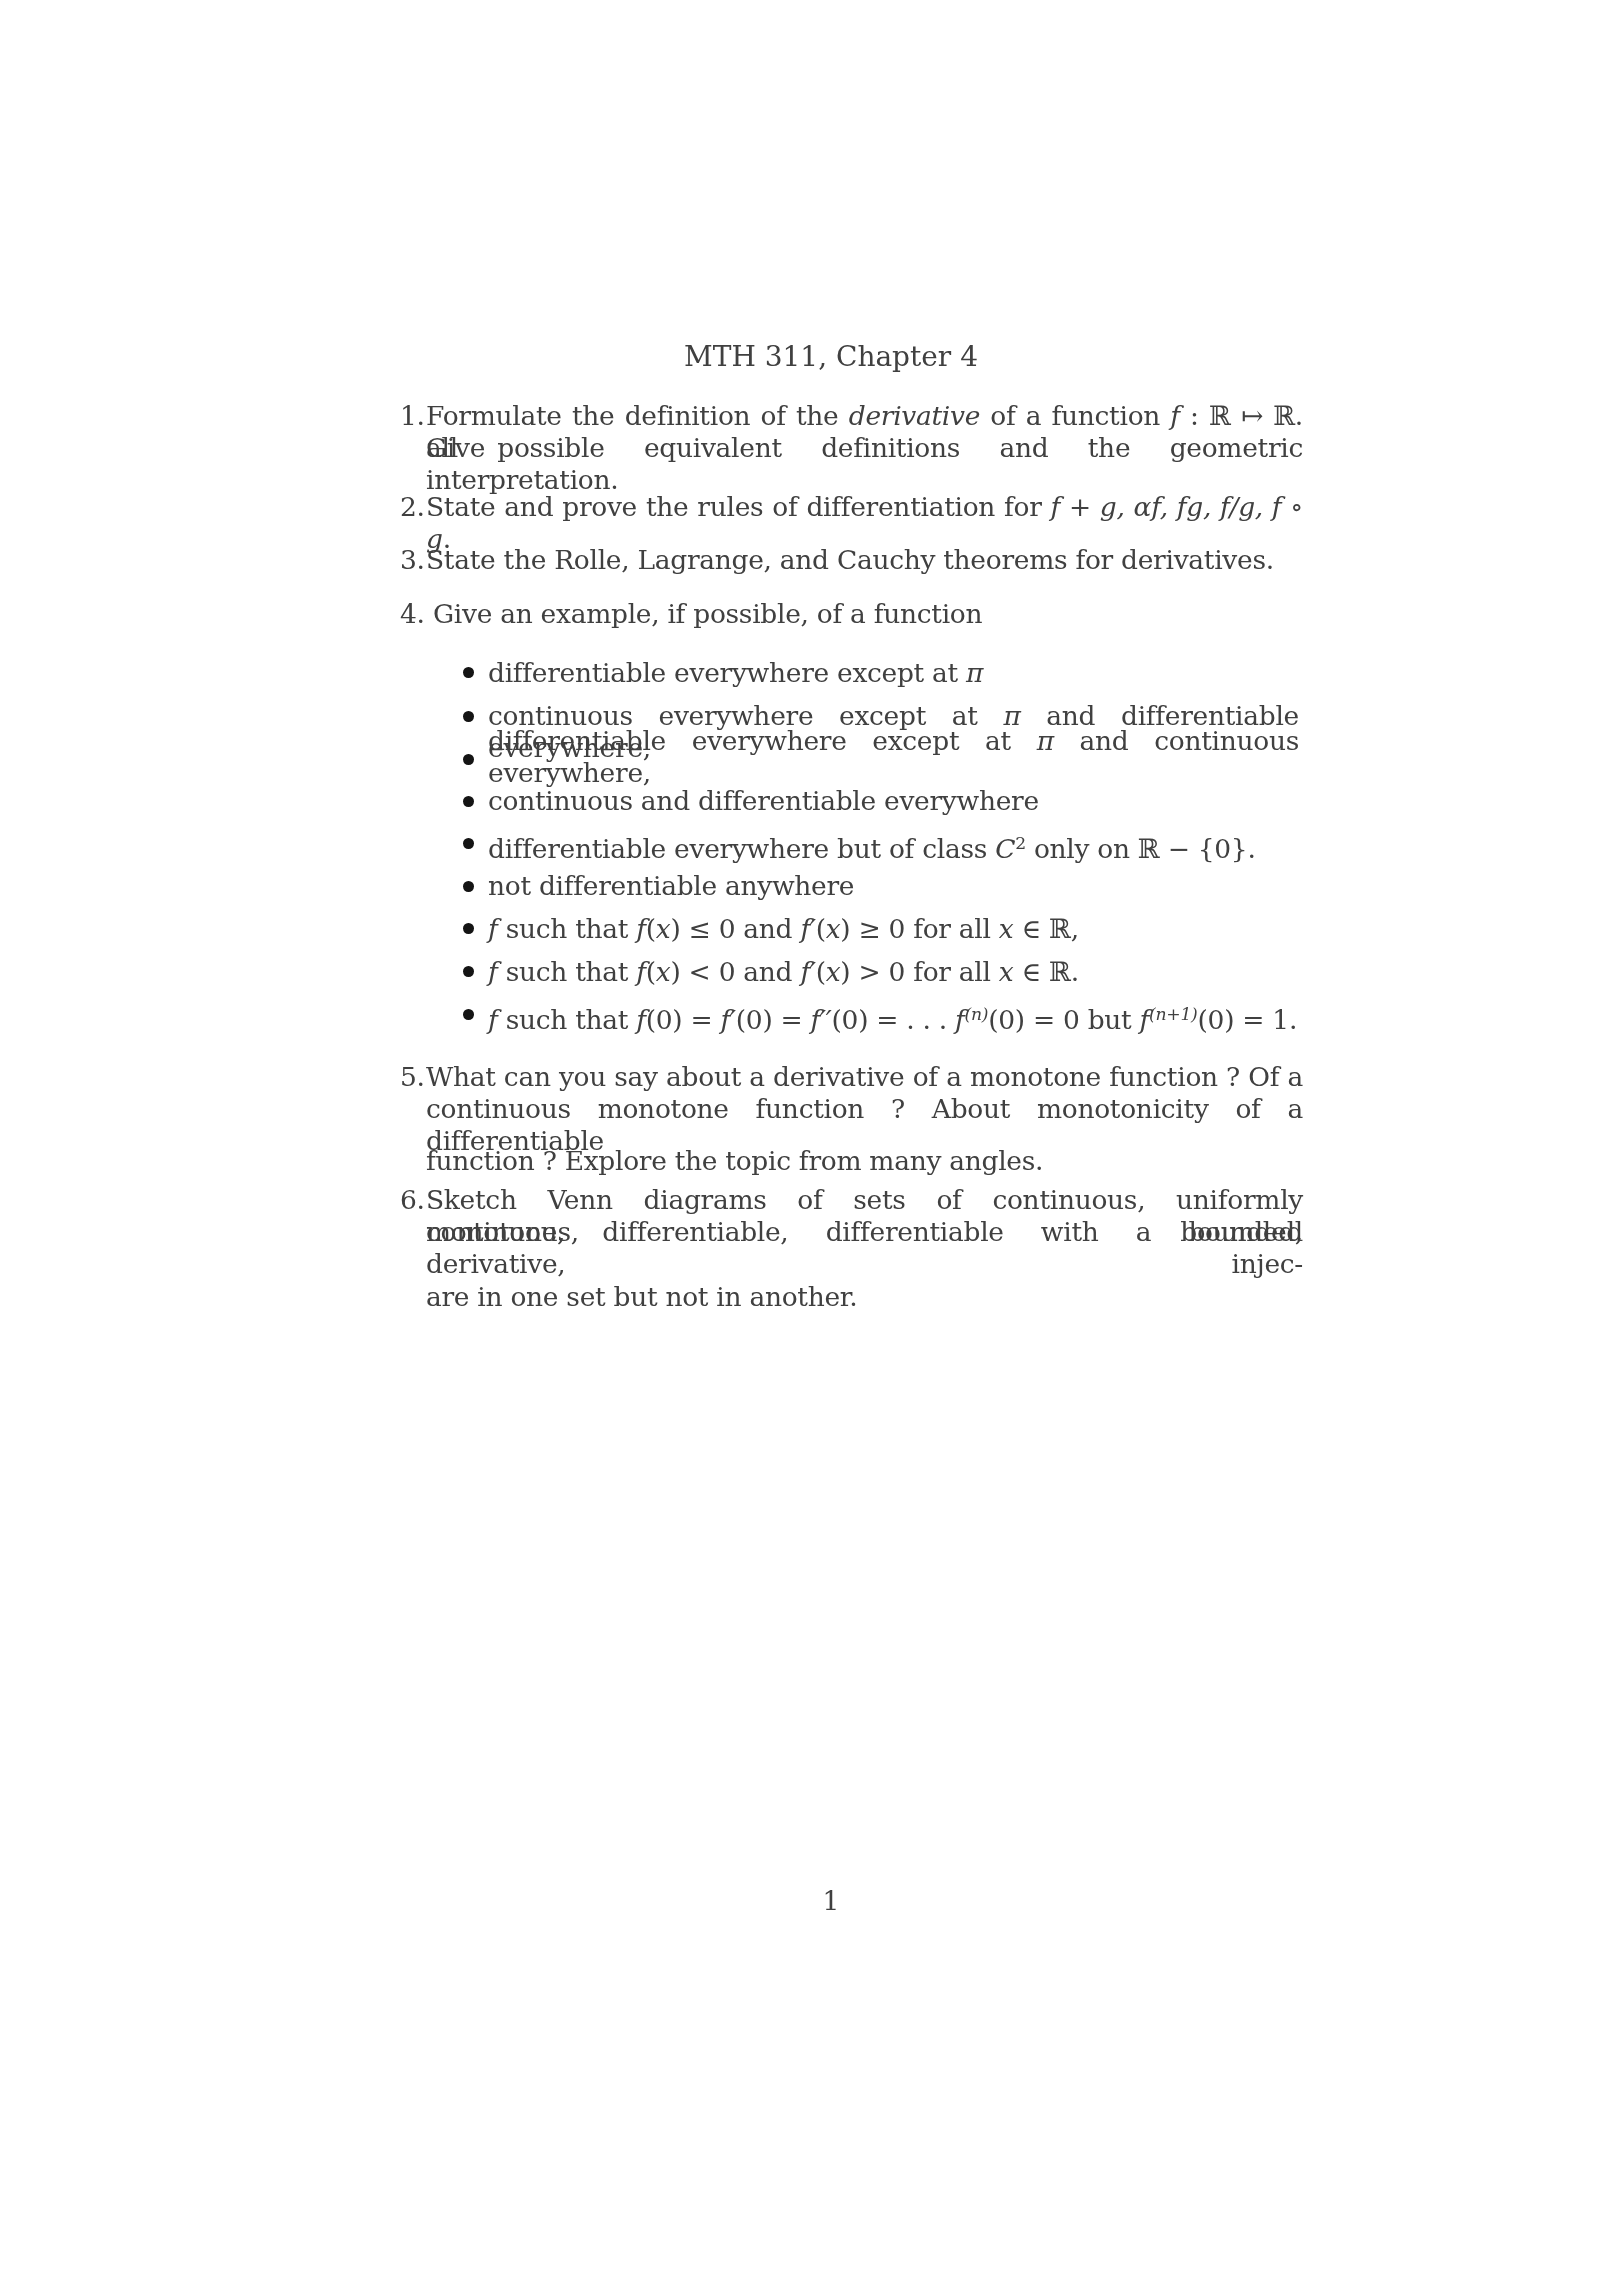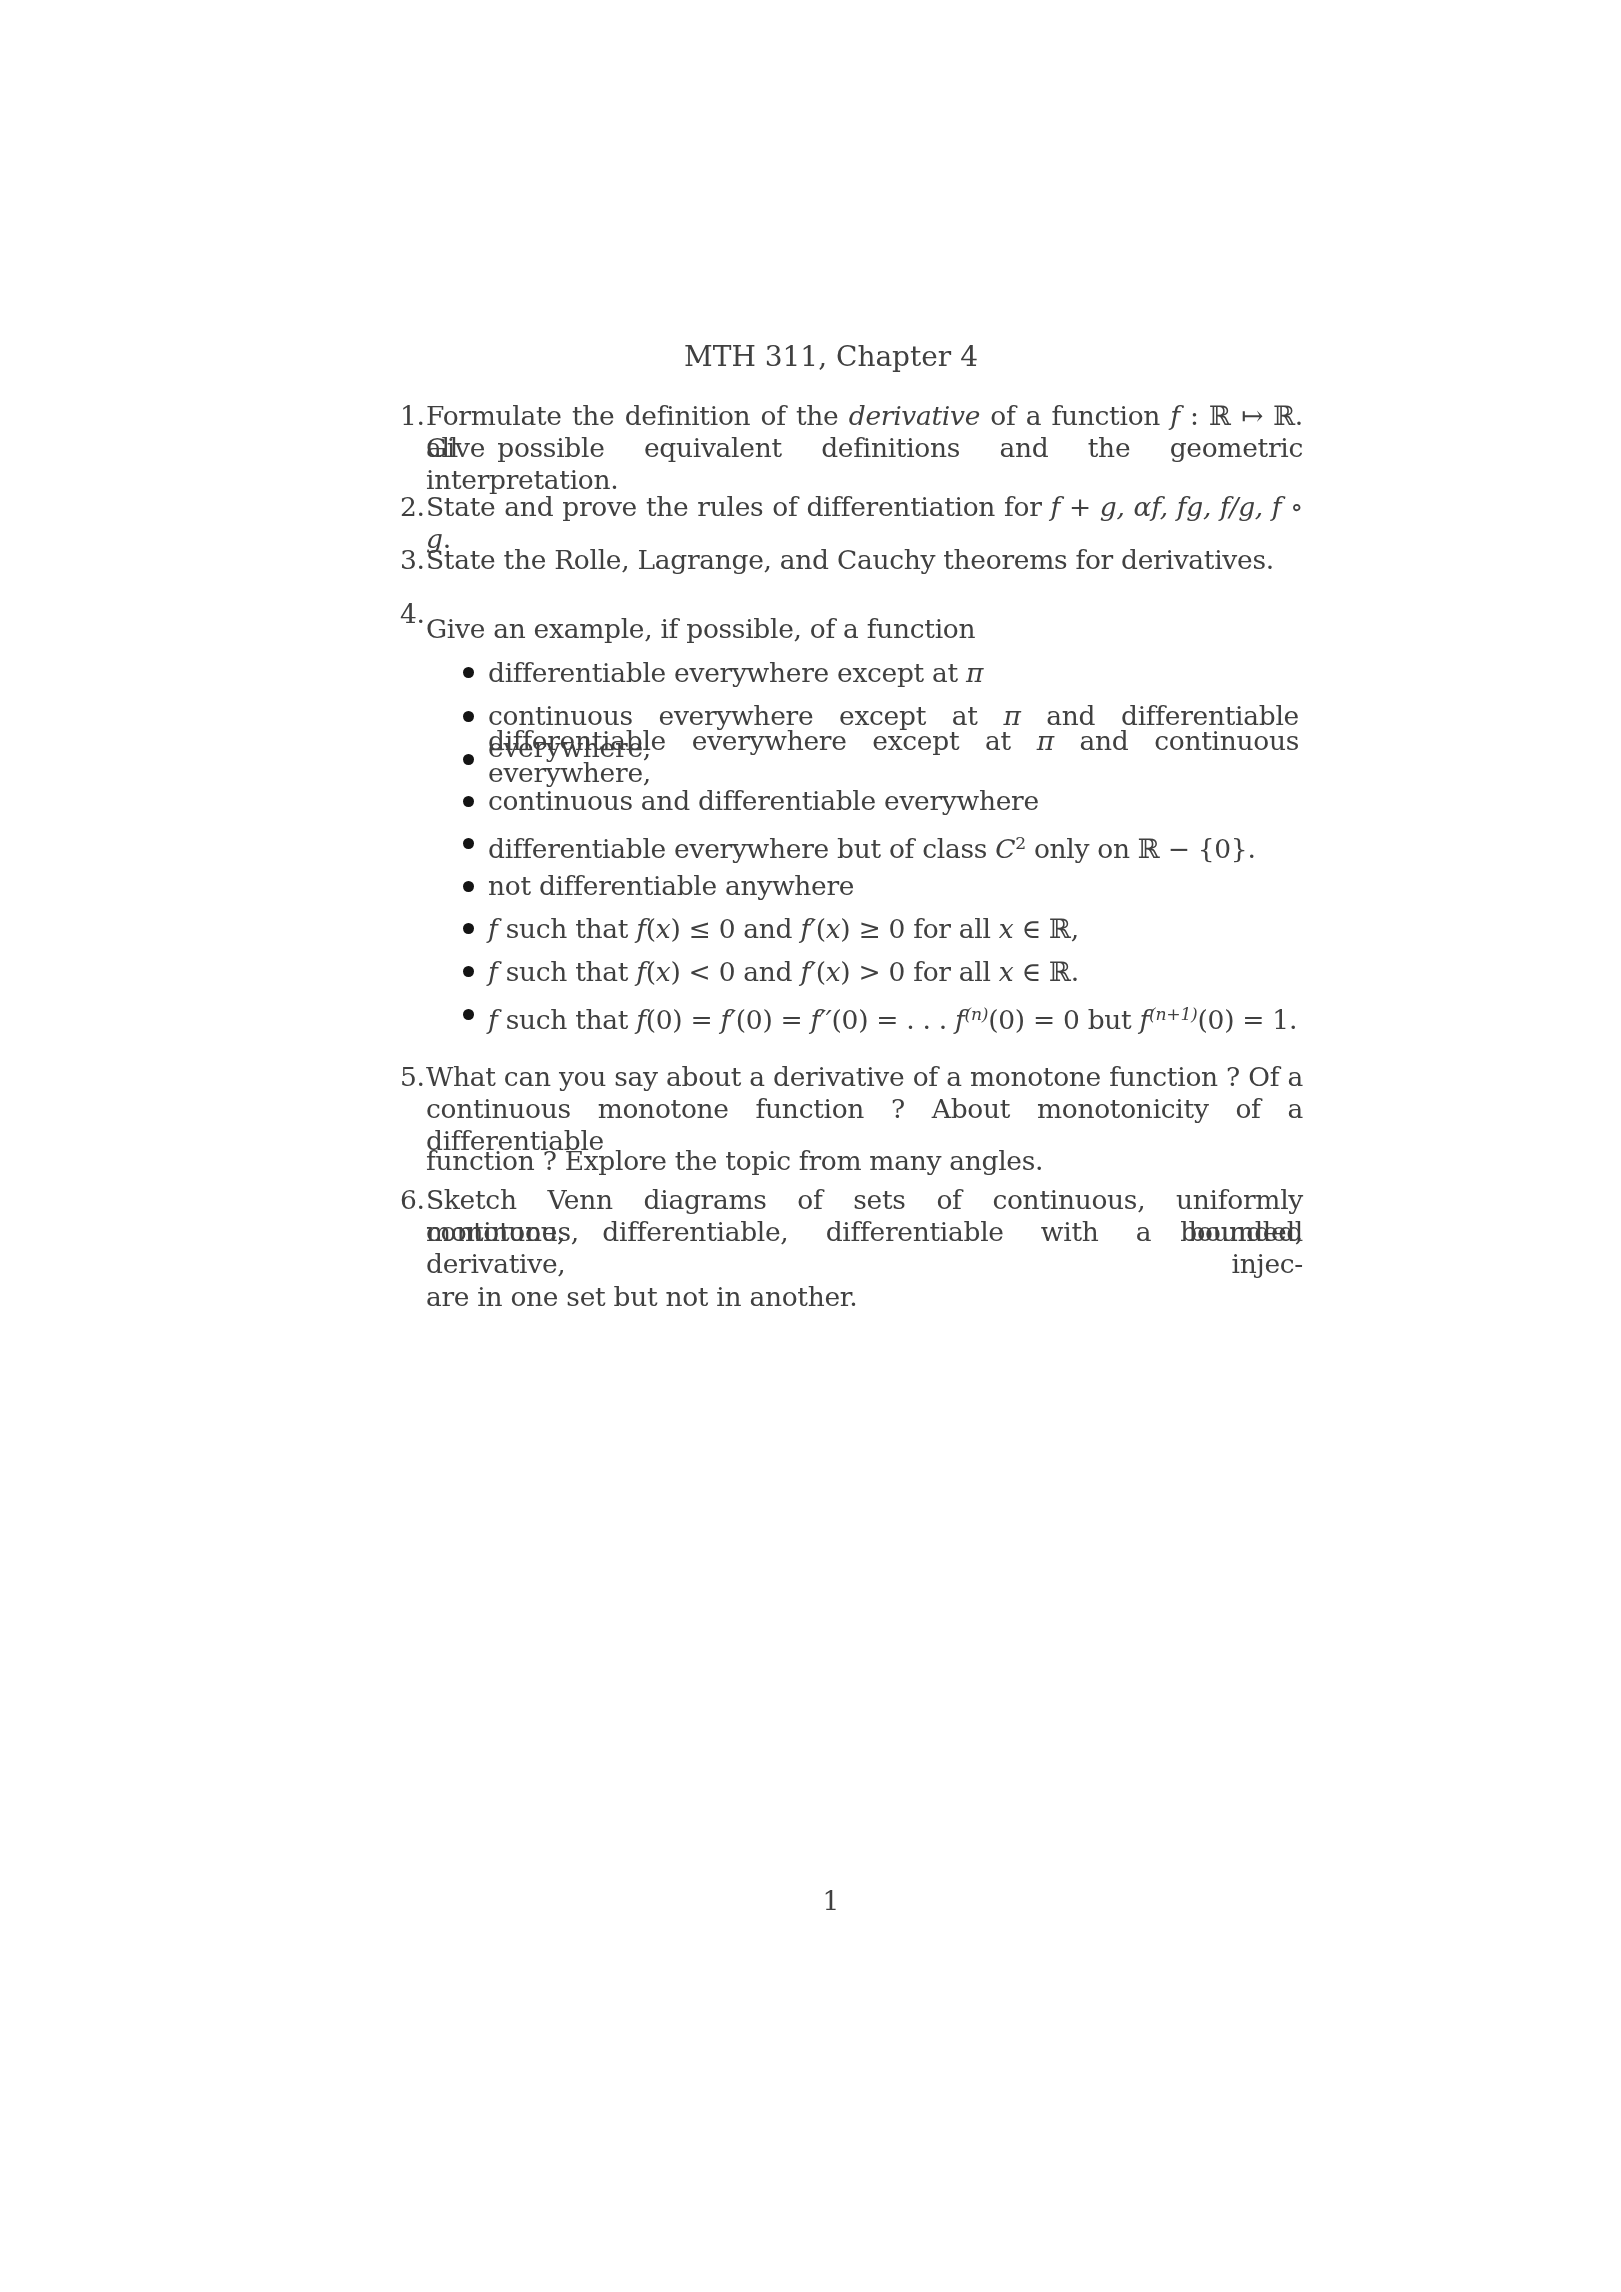--- a/index.html
+++ b/index.html
@@ -71,21 +71,21 @@
   <div class="ln jl" style="top:400px;"><span>Formulate the definition of the </span><span class="s-i">derivative</span><span> of a function </span><span class="s-i">f</span><span> : ℝ ↦ ℝ. Give</span></div>
   <div class="ln" style="top:432px;"><span>all possible equivalent definitions and the geometric interpretation.</span></div>
 
   <div class="num" style="top:491px;">2.</div>
   <div class="ln" style="top:491px;"><span>State and prove the rules of differentiation for </span><span class="s-i">f + g, αf, fg, f/g, f ∘ g</span><span>.</span></div>
 
   <div class="num" style="top:544px;">3.</div>
   <div class="ln" style="top:544px;"><span>State the Rolle, Lagrange, and Cauchy theorems for derivatives.</span></div>
 
   <div class="num" style="top:598px;">4.</div>
-  <div class="ln" style="top:613px;"><span>Give an example, if possible, of a function</span></div>
+  <div class="ln" style="top:598px;margin-left:7px;"><span>Give an example, if possible, of a function</span></div>
 
   <div class="dot" style="top:667px;"></div>
   <div class="ln bl" style="top:657px;"><span>differentiable everywhere except at </span><span class="s-i">π</span></div>
 
   <div class="dot" style="top:711px;"></div>
   <div class="ln bl" style="top:700px;"><span>continuous everywhere except at </span><span class="s-i">π</span><span> and differentiable everywhere,</span></div>
 
   <div class="dot" style="top:754px;"></div>
   <div class="ln bl" style="top:725px;"><span>differentiable everywhere except at </span><span class="s-i">π</span><span> and continuous everywhere,</span></div>
 

